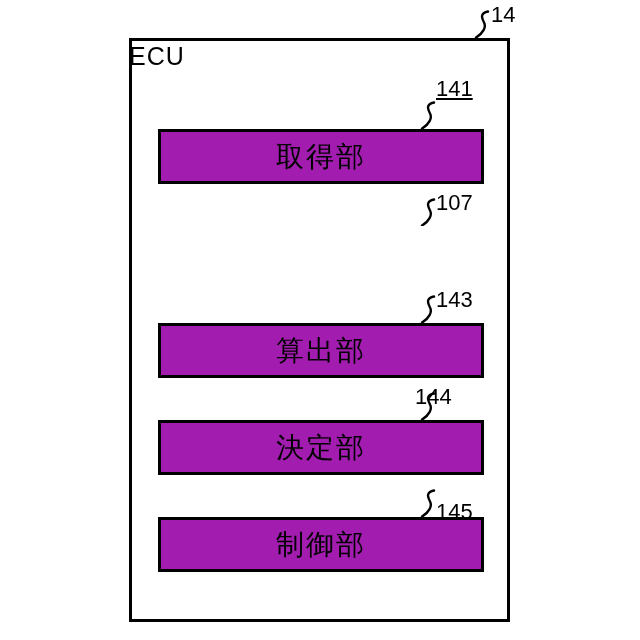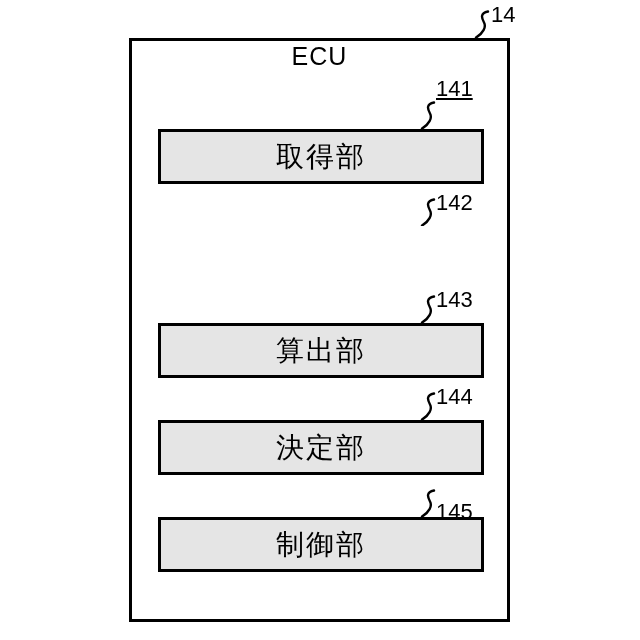--- a/index.html
+++ b/index.html
@@ -24,33 +24,32 @@
     height: 584px;
     border: 3px solid #000000;
     box-sizing: border-box;
     background: #ffffff;
   }
   .ecu-title {
     position: absolute;
     left: 129px;
     top: 44px;
     width: 381px;
-    text-align: center;
     font-size: 25px;
     letter-spacing: 1px;
     line-height: 1;
   }
   .block {
     position: absolute;
     left: 158px;
     width: 326px;
     height: 55px;
     border: 3px solid #000000;
     box-sizing: border-box;
-    background: #e5e5e5;
+    background: #a21caf;
     display: flex;
     align-items: center;
     justify-content: center;
   }
   .block-label {
     font-size: 28px;
     letter-spacing: 2px;
     line-height: 1;
     white-space: nowrap;
   }
@@ -82,21 +81,21 @@
   .leader-14 { left: 473px; top: 10px; }
   .num-14    { left: 491px; top: 4px; }
   
   .leader-141 { left: 419px; top: 101px; }
   .num-141    { left: 436px; top: 78px; text-decoration: underline; }
   .leader-142 { left: 419px; top: 198px; }
   .num-142    { left: 436px; top: 192px; }
   .leader-143 { left: 419px; top: 295px; }
   .num-143    { left: 436px; top: 289px; }
   .leader-144 { left: 419px; top: 392px; }
-  .num-144    { left: 436px; top: 386px; }
+  .num-144    { left: 415px; top: 386px; }
   .leader-145 { left: 419px; top: 489px; }
   .num-145    { left: 436px; top: 501px; }
 </style>
 </head>
 <body>
 
 <div class="canvas">
 
   <svg class="leader leader-14" viewBox="0 0 18 28">
     <path d="M 15 1.5 C 7 3 8.5 8 11 12.5 C 13.5 17 10 23.5 3 27.5"></path>
@@ -110,21 +109,21 @@
     <path d="M 15 1.5 C 7 3 8.5 8 11 12.5 C 13.5 17 10 23.5 3 27.5"></path>
   </svg>
   <span class="ref-num num-141">141</span>
   <div class="block block-1">
     <span class="block-label">取得部</span>
   </div>
 
   <svg class="leader leader-142" viewBox="0 0 18 28">
     <path d="M 15 1.5 C 7 3 8.5 8 11 12.5 C 13.5 17 10 23.5 3 27.5"></path>
   </svg>
-  <span class="ref-num num-142">142</span>
+  <span class="ref-num num-142">107</span>
 
   <svg class="leader leader-143" viewBox="0 0 18 28">
     <path d="M 15 1.5 C 7 3 8.5 8 11 12.5 C 13.5 17 10 23.5 3 27.5"></path>
   </svg>
   <span class="ref-num num-143">143</span>
   <div class="block block-3">
     <span class="block-label">算出部</span>
   </div>
 
   <svg class="leader leader-144" viewBox="0 0 18 28">

